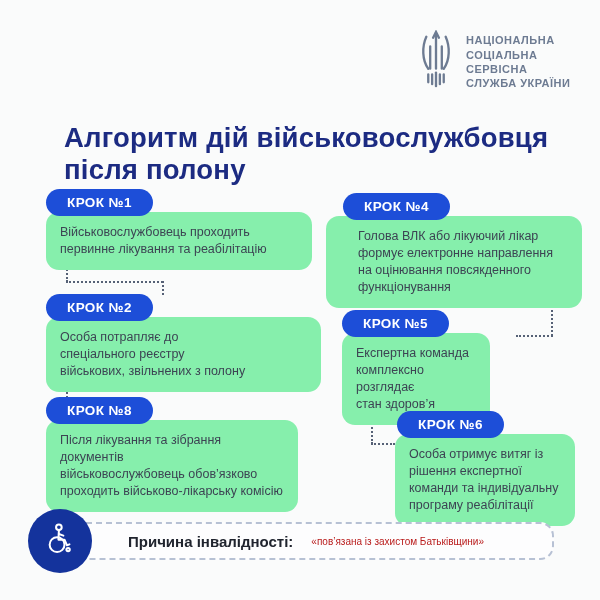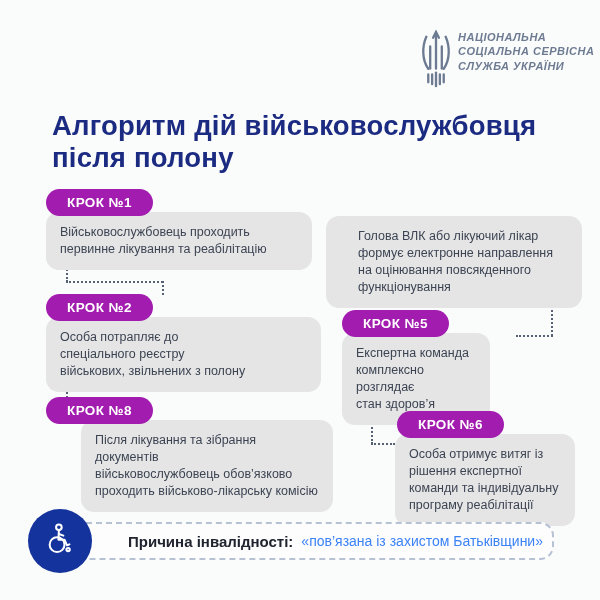--- a/index.html
+++ b/index.html
@@ -1,47 +1,47 @@
 <!DOCTYPE html>
 <html><head>
 <meta charset="utf-8">
 <style>
   html,body { margin:0; padding:0; background:#e8e8e8; }
   .stage {
     position:relative; width:600px; height:600px; margin:0 auto;
     background:#fafbfb; overflow:hidden;
     font-family:"Liberation Sans", sans-serif;
   }
-  .logo { position:absolute; left:418px; top:30px; display:flex; align-items:flex-start; gap:4px; color:#6d7b92;font-style:italic; }
+  .logo { position:absolute; left:418px; top:30px; display:flex; align-items:center; gap:12px; color:#6d7b92; }
   .logo-text { font-size:11px; font-weight:bold; line-height:1.3; letter-spacing:.5px; white-space:pre-line; }
   .title {
     position:absolute; left:52px; top:110px; width:520px;
     font-size:27.5px; font-weight:bold; color:#1c2b82;
     line-height:1.18; white-space:pre-line; letter-spacing:.2px;
   }
   .badge {
-    position:absolute; z-index:2; background:#a21caf; color:#ffffff;
+    position:absolute; z-index:2; background:#1d4ed8; color:#ffffff;
     font-size:13.5px; font-weight:bold; letter-spacing:.4px;
     padding:6px 21px; border-radius:15px; white-space:nowrap;
   }
   .card {
-    position:absolute; z-index:1; background:#e5e5e5; border-radius:13px;
+    position:absolute; z-index:1; background:#86efac; border-radius:13px;
     color:#3c4453; font-size:12.5px; line-height:1.35;
     padding:12px 14px; white-space:pre-line; box-sizing:border-box;
   }
   .vline { position:absolute; width:0; border-left:2px dotted #566176; }
   .hline { position:absolute; height:0; border-top:2px dotted #566176; }
   .footer-pill {
     position:absolute; left:62px; top:522px; width:492px; height:38px;
     border:2px dashed #b7c1d4; border-radius:14px; background:#fdfdfe;
-    box-sizing:border-box; display:flex; align-items:center; gap:8px;
+    box-sizing:border-box; display:flex; align-items:center; gap:18px;
     padding-left:64px; z-index:1;
   }
   .footer-label { font-size:15px; font-weight:bold; color:#20242e; white-space:nowrap; }
-  .footer-value { font-size:14px; color:#3b82f6; white-space:nowrap; }
+  .footer-value { font-size:10px; color:#b91c1c; white-space:nowrap; }
   .footer-circle {
     position:absolute; left:28px; top:509px; width:64px; height:64px;
     border-radius:50%; background:#14339c; z-index:3;
     display:flex; align-items:center; justify-content:center;
   }
 </style>
 </head>
 <body>
 
 <div class="stage">
@@ -60,43 +60,44 @@
         <path d="M18 44 V58"></path>
         <path d="M22 46 V56"></path>
         <path d="M26 46 V54"></path>
       </svg>
     </span>
     <span class="logo-text">НАЦІОНАЛЬНА
 СОЦІАЛЬНА СЕРВІСНА
 СЛУЖБА УКРАЇНИ</span>
   </div>
 
-  <h1 class="title" style="margin:0;">Алгоритм дій військовослужбовця
+  <h1 class="title" style="margin:12px;">Алгоритм дій військовослужбовця
 після полону</h1>
 
   <span class="badge" style="left:46px;top:189px;">КРОК №1</span>
   <div class="card" style="left:46px;top:212px;width:266px;">Військовослужбовець проходить
 первинне лікування та реабілітацію</div>
 
   <div class="vline" style="left:66px;top:262px;height:20px;"></div>
   <div class="hline" style="left:66px;top:281px;width:97px;"></div>
   <div class="vline" style="left:162px;top:281px;height:14px;"></div>
 
   <span class="badge" style="left:46px;top:294px;text-align:center;">КРОК №2</span>
   <div class="card" style="left:46px;top:317px;width:275px;">Особа потрапляє до
 спеціального реєстру
 військових, звільнених з полону</div>
 
   <div class="vline" style="left:66px;top:375px;height:23px;"></div>
 
   <span class="badge" style="left:46px;top:397px;">КРОК №8</span>
-  <div class="card" style="left:46px;top:420px;width:252px;margin-left:35px;">Після лікування та зібрання документів
+  <div class="card" style="left:46px;top:420px;width:252px;">Після лікування та зібрання документів
 військовослужбовець обов’язково
 проходить військово-лікарську комісію</div>
 
+  <span class="badge" style="left:343px;top:193px;">КРОК №4</span>
   <div class="card" style="left:326px;top:216px;width:256px;padding-left:32px;">Голова ВЛК або лікуючий лікар
 формує електронне направлення
 на оцінювання повсякденного
 функціонування</div>
 
   <div class="vline" style="left:551px;top:294px;height:42px;"></div>
   <div class="hline" style="left:516px;top:335px;width:37px;"></div>
 
   <span class="badge" style="left:342px;top:310px;">КРОК №5</span>
   <div class="card" style="left:342px;top:333px;width:148px;">Експертна команда

